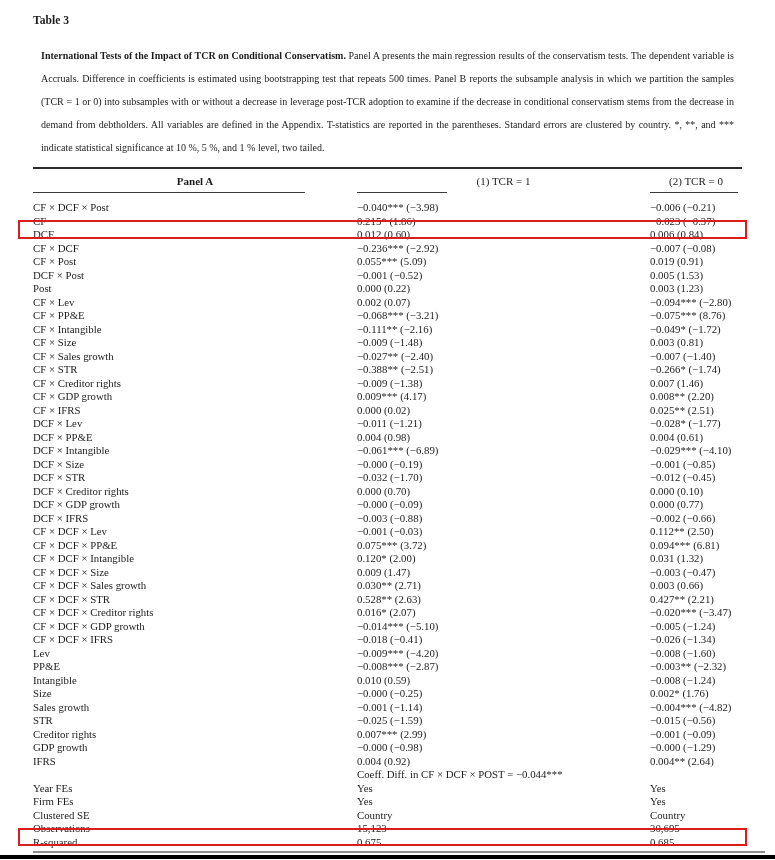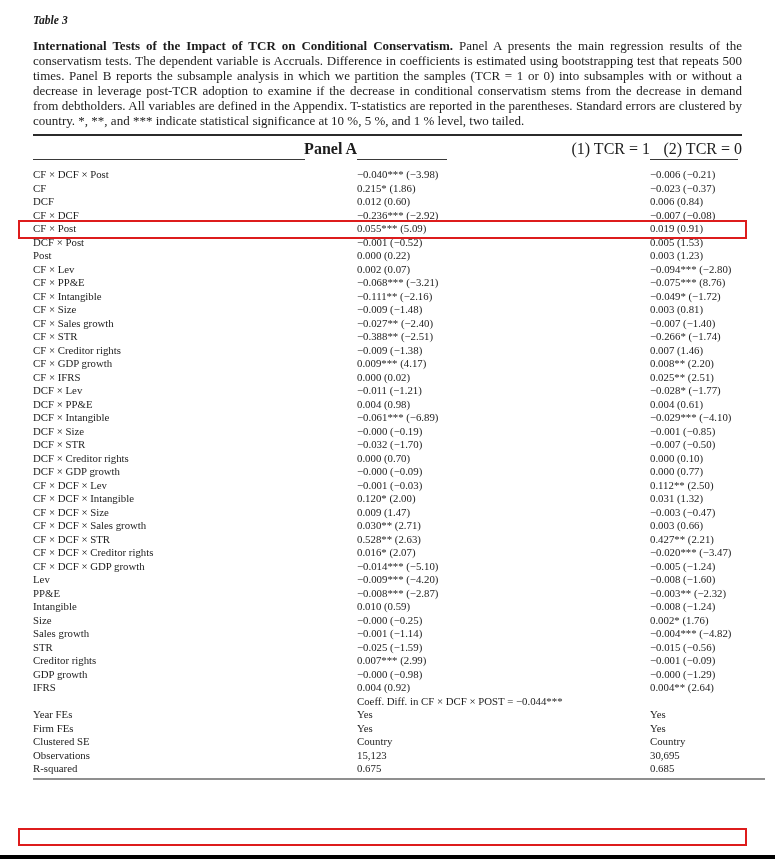--- a/index.html
+++ b/index.html
@@ -6,35 +6,35 @@
   .page{
     position:relative;
     width:775px;height:860px;
     background:#ffffff;
     font-family:"Liberation Serif","DejaVu Serif",serif;
     color:#1c1c1c;
     overflow:hidden;
   }
   
   .caption{padding:13px 33px 0 33px;}
-  .cap-label{font-weight:bold;font-size:11.6px;line-height:15px;margin-bottom:10px;font-style:italic;}
-  .cap-text{margin:0;font-size:13px;line-height:15px;text-align:justify;}
+  .cap-label{font-weight:bold;font-size:11.6px;line-height:15px;margin-bottom:16px;}
+  .cap-text{margin:8px;font-size:10px;line-height:23px;text-align:justify;}
   .cap-text b{font-weight:bold;}
   
   .tablewrap{margin:6px 0 0 33px;position:relative;}
   table{
     border-collapse:collapse;table-layout:fixed;
     width:709px;
     border-top:2px solid #2b2b2b;
     font-size:10.8px;
   }
   col.c1{width:324px;} col.c2{width:293px;} col.c3{width:92px;}
   th{
-    text-align:right;font-weight:normal;vertical-align:bottom;
-    padding:6px 0 0 0;font-size:16px;line-height:13px;white-space:nowrap;margin-left:34px;
+    text-align:center;font-weight:normal;vertical-align:bottom;
+    padding:6px 0 0 0;font-size:11px;line-height:13px;white-space:nowrap;margin-left:34px;
   }
   .b{font-weight:bold;}
   .hline{display:block;border-bottom:1px solid #3a3a3a;margin-top:4px;}
   .h2{border-bottom-width:2px;border-bottom-color:#282828;}
   .u1c1{width:272px;} .u1c2{width:90px;} .u1c3{width:88px;}
   .u2c1{width:314px;} .u2c2{width:290px;} .u2c3{width:90px;}
   td{
     padding:0;font-size:10.8px;line-height:13.5px;
     white-space:nowrap;vertical-align:top;
   }
@@ -186,38 +186,48 @@
       <td>−0.029*** (−4.10)</td>
     </tr>
           <tr>
       <td>DCF × Size</td>
       <td>−0.000 (−0.19)</td>
       <td>−0.001 (−0.85)</td>
     </tr>
           <tr>
       <td>DCF × STR</td>
       <td>−0.032 (−1.70)</td>
-      <td>−0.007 (−0.50)</td>
+      <td>−0.012 (−0.45)</td>
     </tr>
           <tr>
       <td>DCF × Creditor rights</td>
       <td>0.000 (0.70)</td>
       <td>0.000 (0.10)</td>
     </tr>
           <tr>
       <td>DCF × GDP growth</td>
       <td>−0.000 (−0.09)</td>
       <td>0.000 (0.77)</td>
     </tr>
           <tr>
+      <td>DCF × IFRS</td>
+      <td>−0.003 (−0.88)</td>
+      <td>−0.002 (−0.66)</td>
+    </tr>
+          <tr>
       <td>CF × DCF × Lev</td>
       <td>−0.001 (−0.03)</td>
       <td>0.112** (2.50)</td>
     </tr>
           <tr>
+      <td>CF × DCF × PP&amp;E</td>
+      <td>0.075*** (3.72)</td>
+      <td>0.094*** (6.81)</td>
+    </tr>
+          <tr>
       <td>CF × DCF × Intangible</td>
       <td>0.120* (2.00)</td>
       <td>0.031 (1.32)</td>
     </tr>
           <tr>
       <td>CF × DCF × Size</td>
       <td>0.009 (1.47)</td>
       <td>−0.003 (−0.47)</td>
     </tr>
           <tr>
@@ -232,20 +242,25 @@
     </tr>
           <tr>
       <td>CF × DCF × Creditor rights</td>
       <td>0.016* (2.07)</td>
       <td>−0.020*** (−3.47)</td>
     </tr>
           <tr>
       <td>CF × DCF × GDP growth</td>
       <td>−0.014*** (−5.10)</td>
       <td>−0.005 (−1.24)</td>
+    </tr>
+          <tr>
+      <td>CF × DCF × IFRS</td>
+      <td>−0.018 (−0.41)</td>
+      <td>−0.026 (−1.34)</td>
     </tr>
           <tr>
       <td>Lev</td>
       <td>−0.009*** (−4.20)</td>
       <td>−0.008 (−1.60)</td>
     </tr>
           <tr>
       <td>PP&amp;E</td>
       <td>−0.008*** (−2.87)</td>
       <td>−0.003** (−2.32)</td>

